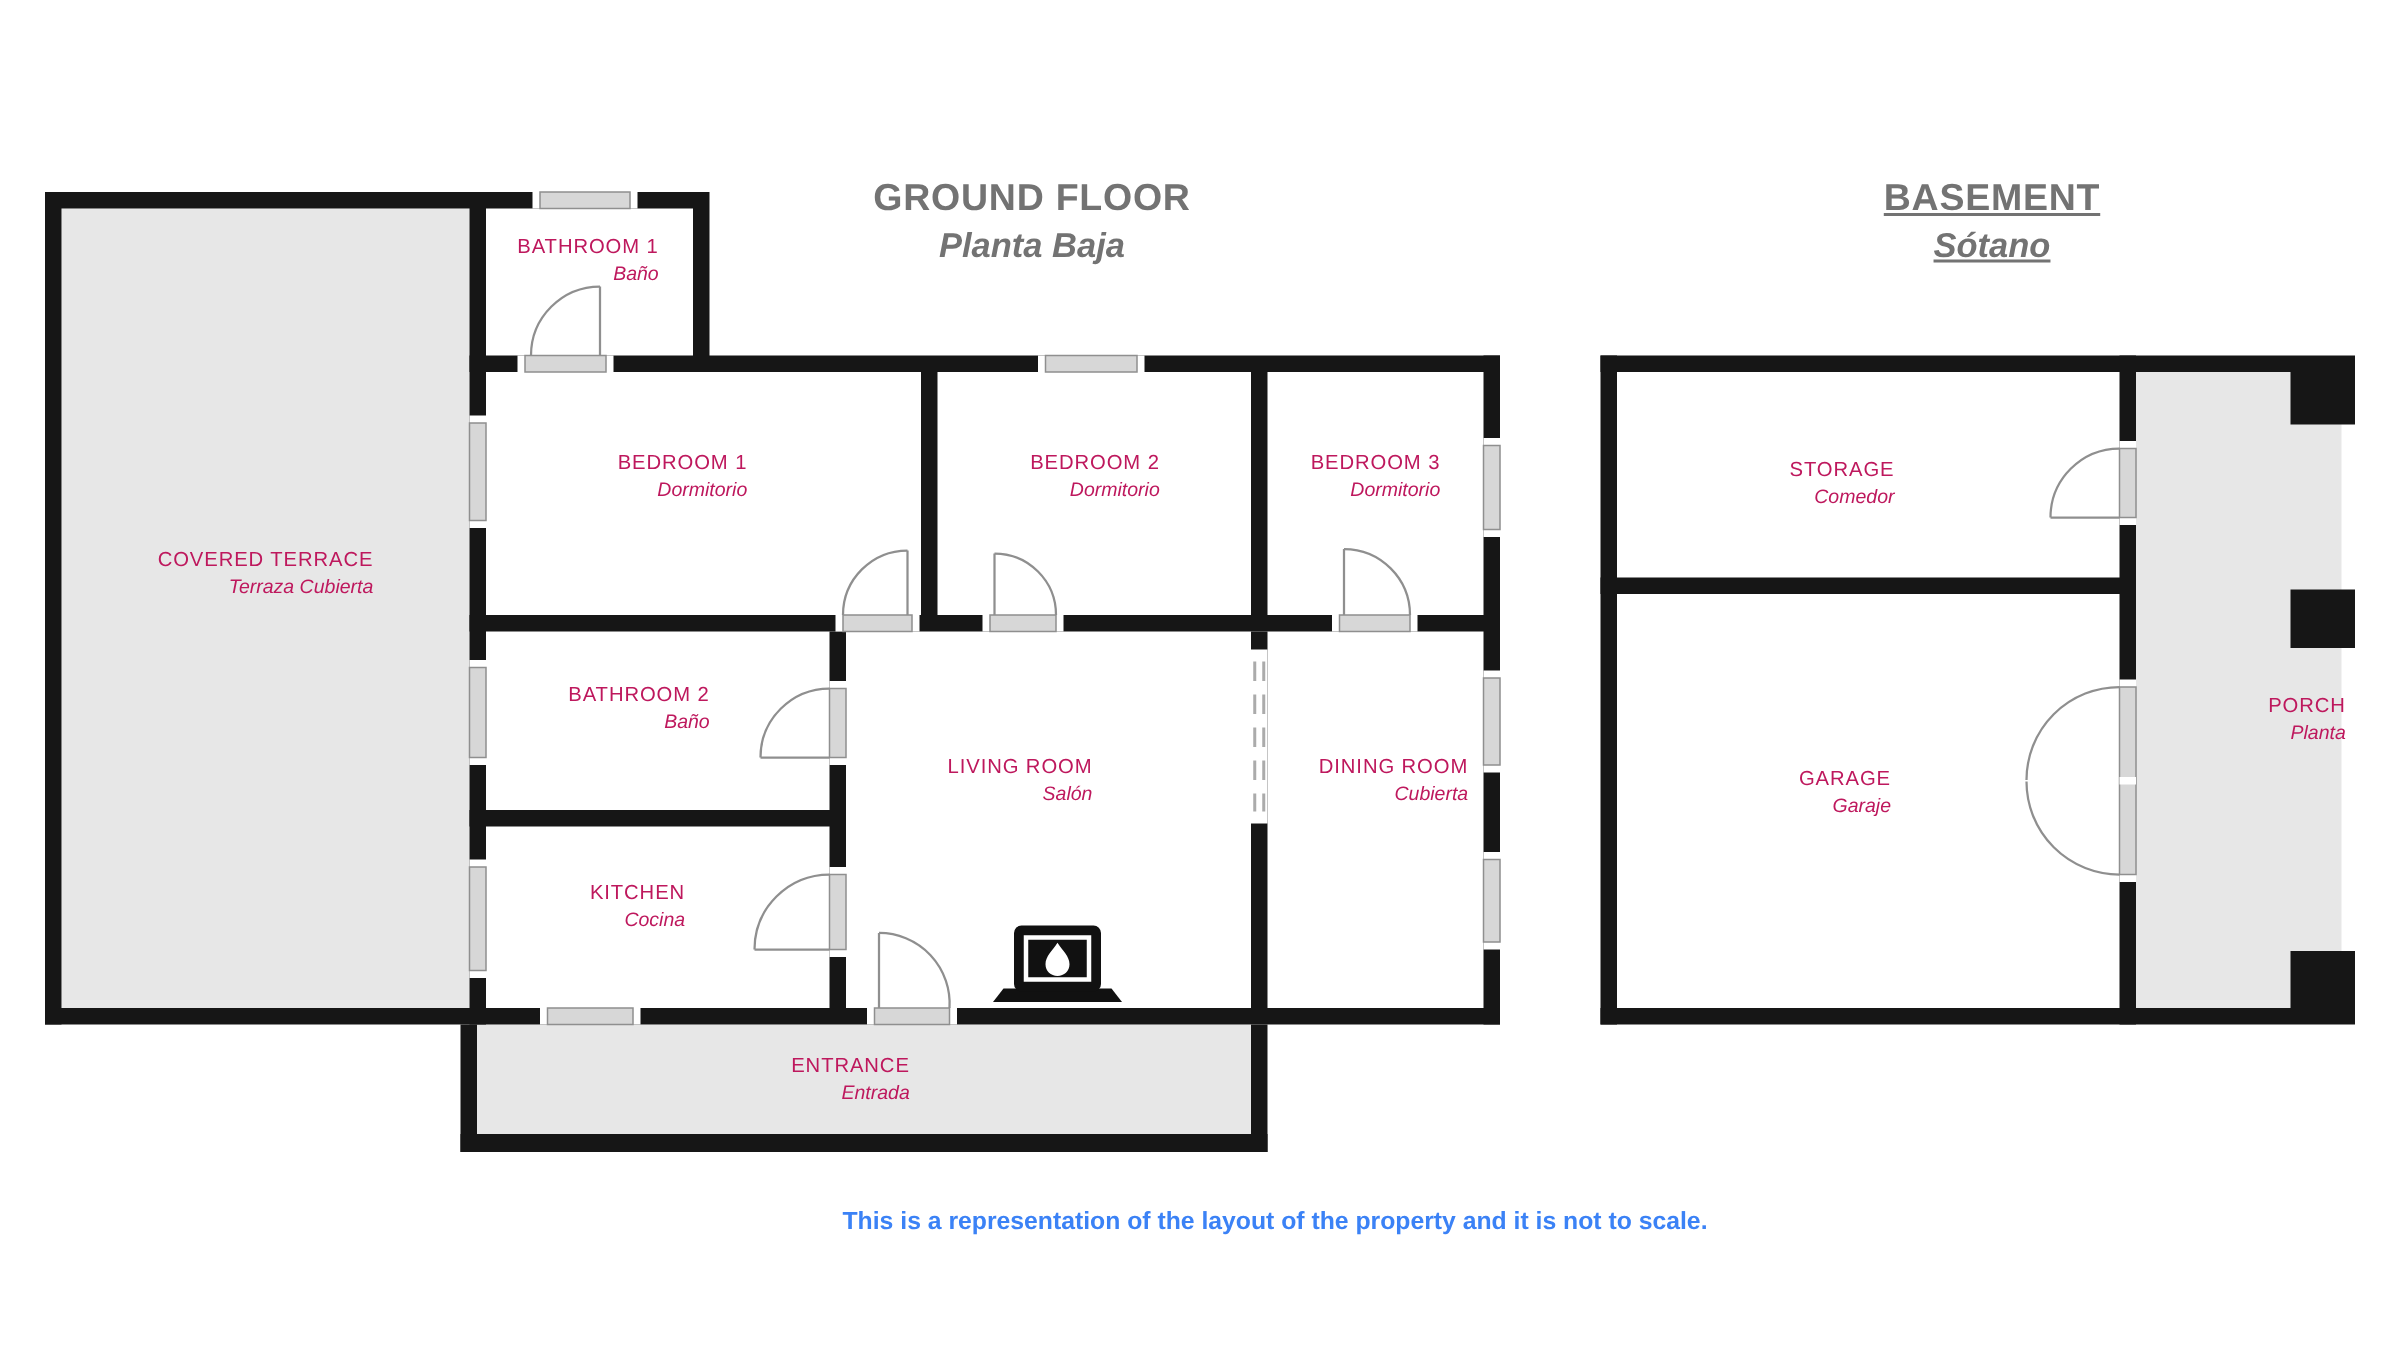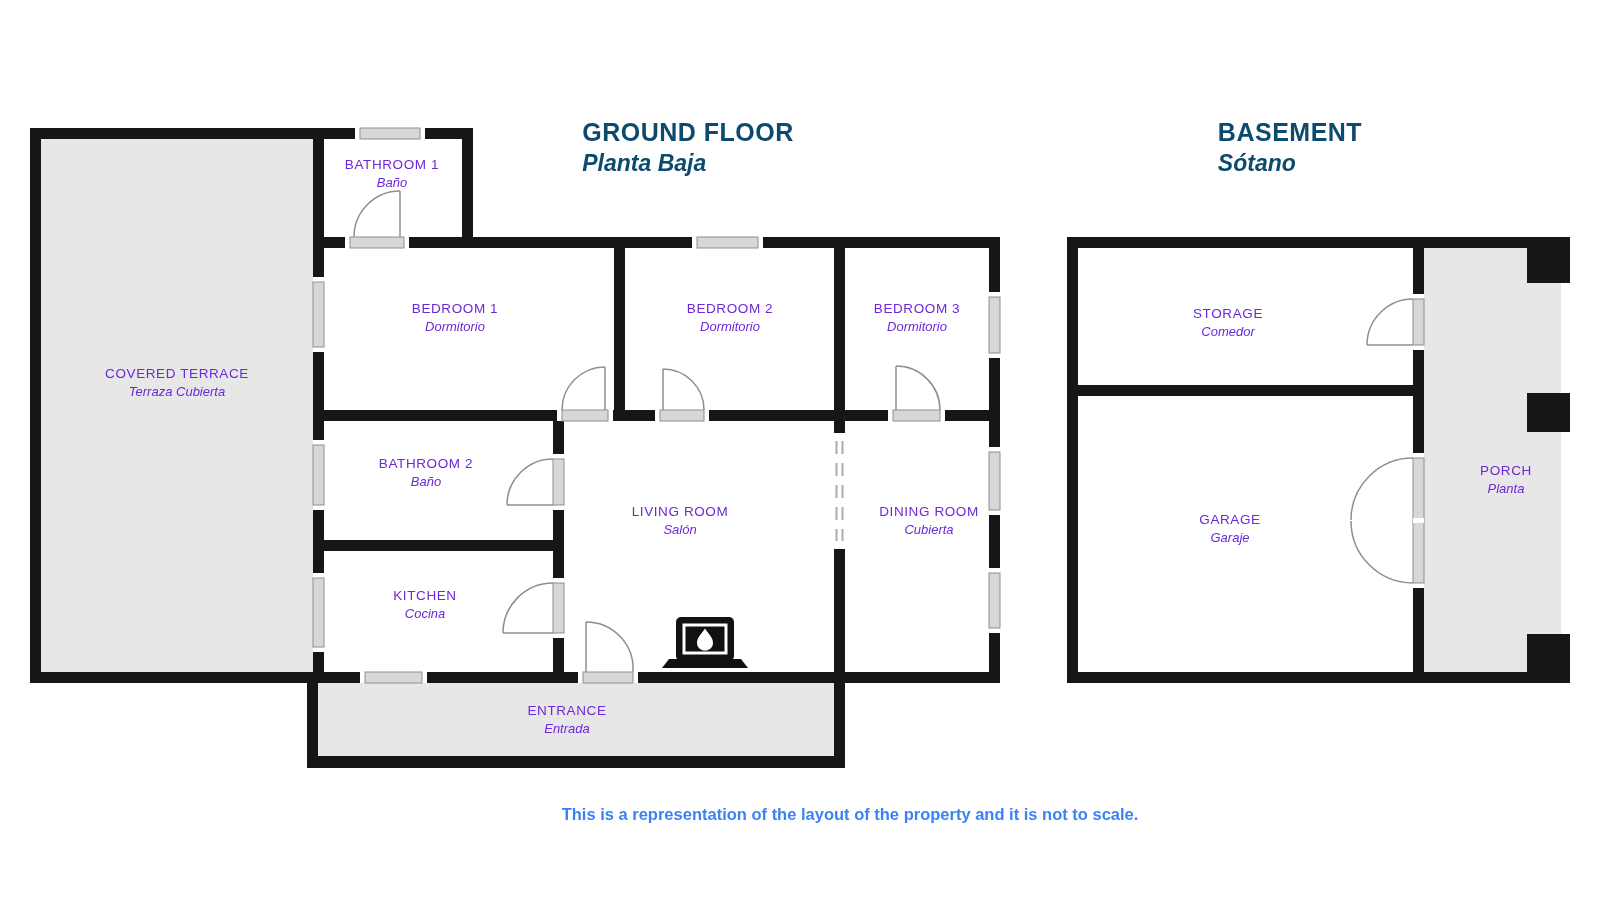--- a/index.html
+++ b/index.html
@@ -8,25 +8,25 @@
   #plan-svg{position:absolute;left:0;top:0;}
 
   .wall{fill:#161616;}
   .fillgray{fill:#e7e7e7;}
   .win{fill:#d7d7d7;stroke:#8f8f8f;stroke-width:1;}
   .gap{fill:#ffffff;}
   .arc{fill:none;stroke:#8f8f8f;stroke-width:1.5;}
   .leaf{stroke:#8f8f8f;stroke-width:1.5;}
   .dash{stroke:#ababab;stroke-width:2;stroke-dasharray:13 9;}
 
-  .label{position:absolute;transform:translate(-50%,-50%);text-align:center;white-space:nowrap;color:#6d28d9;}
+  .label{position:absolute;transform:translate(-50%,-50%);text-align:right;white-space:nowrap;color:#be185d;}
   .label .en{font-size:13.5px;letter-spacing:.6px;line-height:18px;}
   .label .es{font-size:13px;font-style:italic;line-height:17px;}
 
-  .floor-title{position:absolute;transform:translate(-50%,0);white-space:nowrap;color:#0c4a6e;}
+  .floor-title{position:absolute;transform:translate(-50%,0);text-align:center;white-space:nowrap;color:#737373;}
   .floor-title .en{font-size:25px;font-weight:bold;letter-spacing:.5px;line-height:31px;}
   .floor-title .es{font-size:23px;font-weight:bold;font-style:italic;line-height:31px;}
 
   .disclaimer{position:absolute;left:850px;top:804px;transform:translateX(-50%);text-align:center;white-space:nowrap;}
   .disclaimer .en{font-size:16.5px;font-weight:bold;color:#3b82f6;line-height:21px;}
   .disclaimer .es{font-size:16.5px;font-weight:bold;color:#cd2d28;line-height:21px;}
 </style>
 </head>
 <body>
 
@@ -181,21 +181,21 @@
       <rect x="676" y="617" width="58" height="44" rx="5" fill="#111111"></rect>
       <rect x="684" y="625" width="42" height="28" fill="none" stroke="#ffffff" stroke-width="3"></rect>
       <path fill="#ffffff" d="M705,628.5 C701.5,634 697,637.5 697,642.8 C697,647.5 700.6,650.6 705,650.6 C709.4,650.6 713,647.5 713,642.8 C713,637.5 708.5,634 705,628.5 Z"></path>
     </g>
   </svg>
 
   <div class="floor-title" style="left:688px;top:117px;">
     <div class="en">GROUND FLOOR</div>
     <div class="es">Planta Baja</div>
   </div>
-  <div class="floor-title" style="left:1290px;top:117px;">
+  <div class="floor-title" style="left:1328px;top:117px;text-decoration:underline;">
     <div class="en">BASEMENT</div>
     <div class="es">Sótano</div>
   </div>
 
   <div class="label" style="left:177px;top:382px;">
     <div class="en">COVERED TERRACE</div>
     <div class="es">Terraza Cubierta</div>
   </div>
   <div class="label" style="left:392px;top:173px;">
     <div class="en">BATHROOM 1</div>
@@ -234,21 +234,21 @@
     <div class="es">Entrada</div>
   </div>
   <div class="label" style="left:1228px;top:322px;">
     <div class="en">STORAGE</div>
     <div class="es">Comedor</div>
   </div>
   <div class="label" style="left:1230px;top:528px;">
     <div class="en">GARAGE</div>
     <div class="es">Garaje</div>
   </div>
-  <div class="label" style="left:1506px;top:479px;">
+  <div class="label" style="left:1538px;top:479px;">
     <div class="en">PORCH</div>
     <div class="es">Planta</div>
   </div>
 
   <div class="disclaimer">
     <div class="en">This is a representation of the layout of the property and it is not to scale.</div>
   </div>
 
 </div>
 

